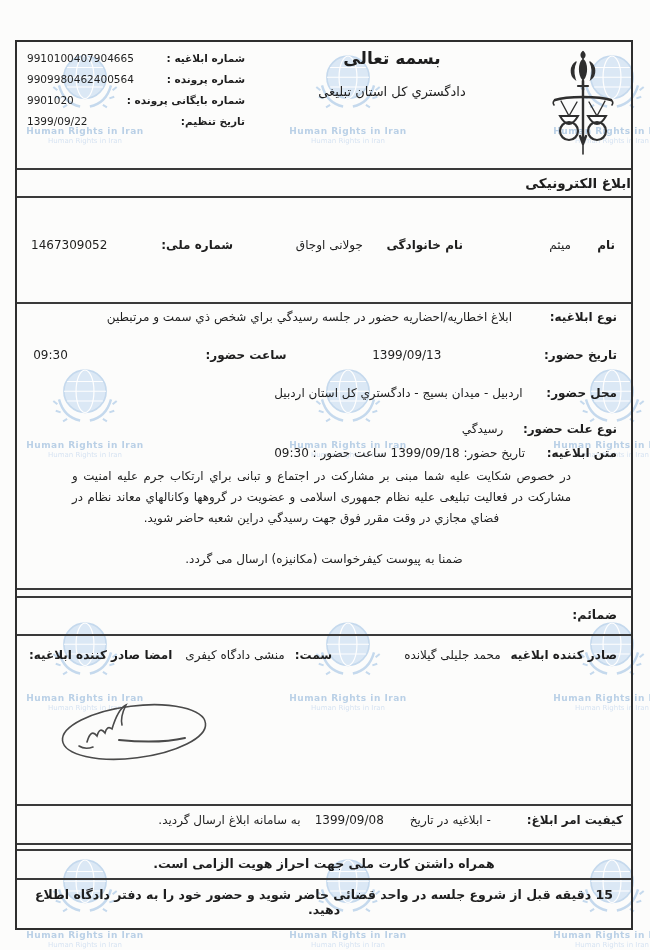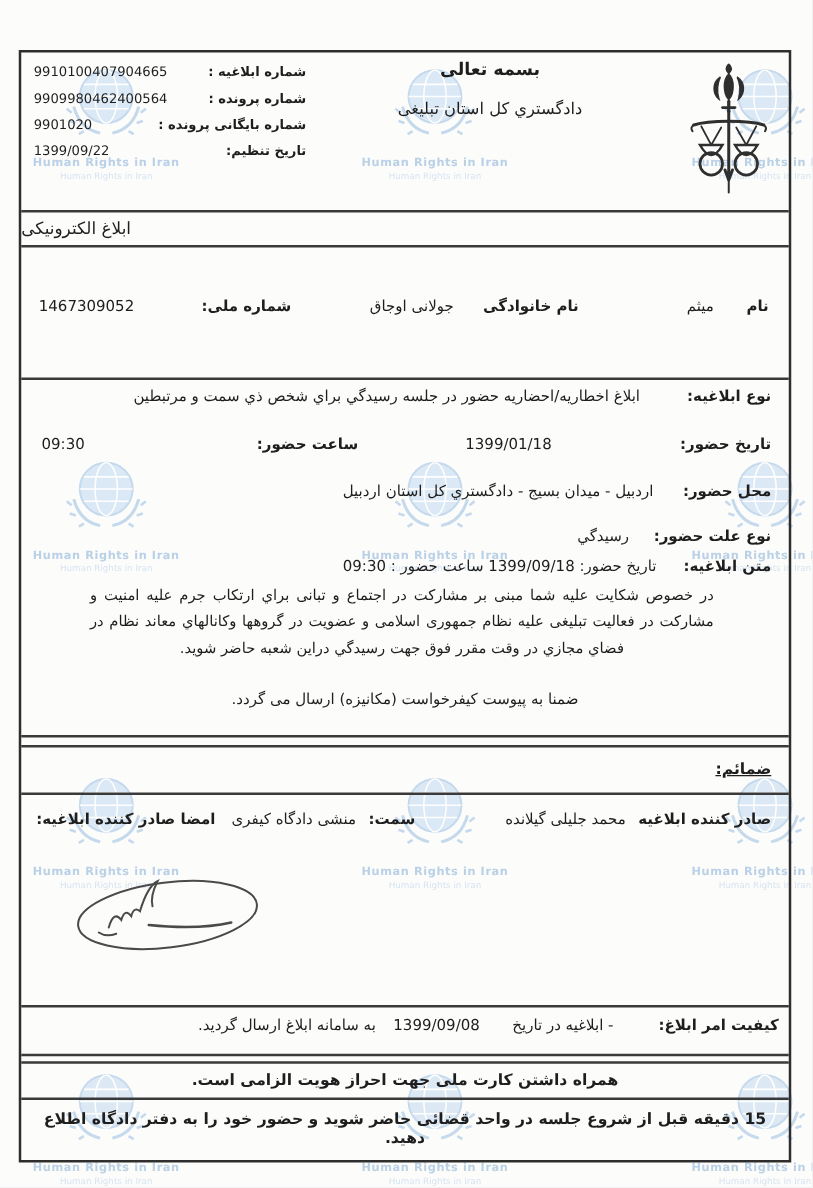--- a/index.html
+++ b/index.html
@@ -17,40 +17,40 @@
   .hline{position:absolute;left:0;width:100%;height:2px;background:#3a3a3a;}
   .sec{position:absolute;left:0;width:100%;box-sizing:border-box;direction:rtl;}
   .lbl{font-weight:bold;}
   .num{direction:ltr;unicode-bidi:embed;}
   
   .refs{position:absolute;left:10px;top:10px;width:218px;direction:rtl;}
   .ref-row{display:flex;justify-content:space-between;align-items:baseline;margin-bottom:9px;}
   .ref-row .lbl{font-size:10.5px;font-weight:bold;white-space:nowrap;}
   .ref-row .num{font-size:10.5px;}
   .hcenter{position:absolute;left:230px;top:6px;width:290px;text-align:center;direction:rtl;}
-  .h-bism{font-size:14px;font-weight:bold;margin-bottom:16px;}
+  .h-bism{font-size:17px;font-weight:bold;margin-bottom:16px;}
   .h-org1{font-size:13px;margin-bottom:20px;}
   .h-org2{font-size:13px;margin-bottom:3px;}
   .h-org3{font-size:13px;}
   .logo{position:absolute;right:12px;top:6px;}
-  .eband{top:126px;height:28px;text-align:left;font-size:13.5px;font-weight:normal;line-height:30px;}
+  .eband{top:126px;height:28px;text-align:right;font-size:13.5px;font-weight:bold;line-height:30px;}
   
   .namesec{top:154px;height:106px;font-size:12px;}
   .namesec span{position:absolute;top:42px;white-space:nowrap;}
   
   .details{top:260px;height:286px;font-size:12px;}
   .drow{position:absolute;right:14px;left:14px;white-space:nowrap;}
   .gap-s{display:inline-block;width:30px;}
   .gap-m{display:inline-block;width:60px;}
   .gap-l{display:inline-block;width:130px;}
   .para{position:absolute;top:164px;right:60px;left:55px;font-size:11.8px;line-height:21px;
         text-align:justify;text-align-last:center;white-space:normal;}
   .attach{position:absolute;top:250px;left:0;width:100%;text-align:center;font-size:12px;}
   
-  .zamaem{top:554px;height:47px;line-height:38px;padding-right:14px;font-size:12.5px;text-decoration:underline;}
+  .zamaem{top:554px;height:47px;line-height:38px;padding-right:14px;font-size:12.5px;}
   
   .issuer{top:592px;height:170px;font-size:12px;}
   .irow{position:absolute;top:14px;right:14px;left:12px;display:flex;align-items:baseline;white-space:nowrap;}
   .sig{position:absolute;top:56px;left:32px;}
   
   .keyfiat{top:762px;height:39px;font-size:12px;}
   .krow{position:absolute;top:9px;right:8px;left:10px;display:flex;align-items:baseline;white-space:nowrap;}
   
   .note1{top:807px;height:33px;line-height:29px;text-align:center;font-size:12.5px;font-weight:bold;}
   .note2{top:836px;height:50px;padding-top:9px;text-align:center;font-size:12.5px;font-weight:bold;}
@@ -297,21 +297,21 @@
 
     <div class="sec details">
       <div class="drow" style="top:8px;">
         <span class="lbl">نوع ابلاغیه:</span>
         <span class="gap-s"></span>
         <span>ابلاغ اخطاریه/احضاریه حضور در جلسه رسیدگي براي شخص ذي سمت و مرتبطین</span>
       </div>
       <div class="drow" style="top:46px;">
         <span class="lbl">تاریخ حضور:</span>
         <span class="gap-m" style="width:95px;"></span>
-        <span class="num">1399/01/18</span>
+        <span class="num">1399/09/13</span>
         <span class="gap-m" style="width:78px;"></span>
         <span class="lbl">ساعت حضور:</span>
         <span class="gap-l"></span>
         <span class="num">09:30</span>
       </div>
       <div class="drow" style="top:84px;">
         <span class="lbl">محل حضور:</span>
         <span class="gap-s" style="width:16px;"></span>
         <span>اردبیل - میدان بسیج - دادگستري کل استان اردبیل</span>
       </div>

